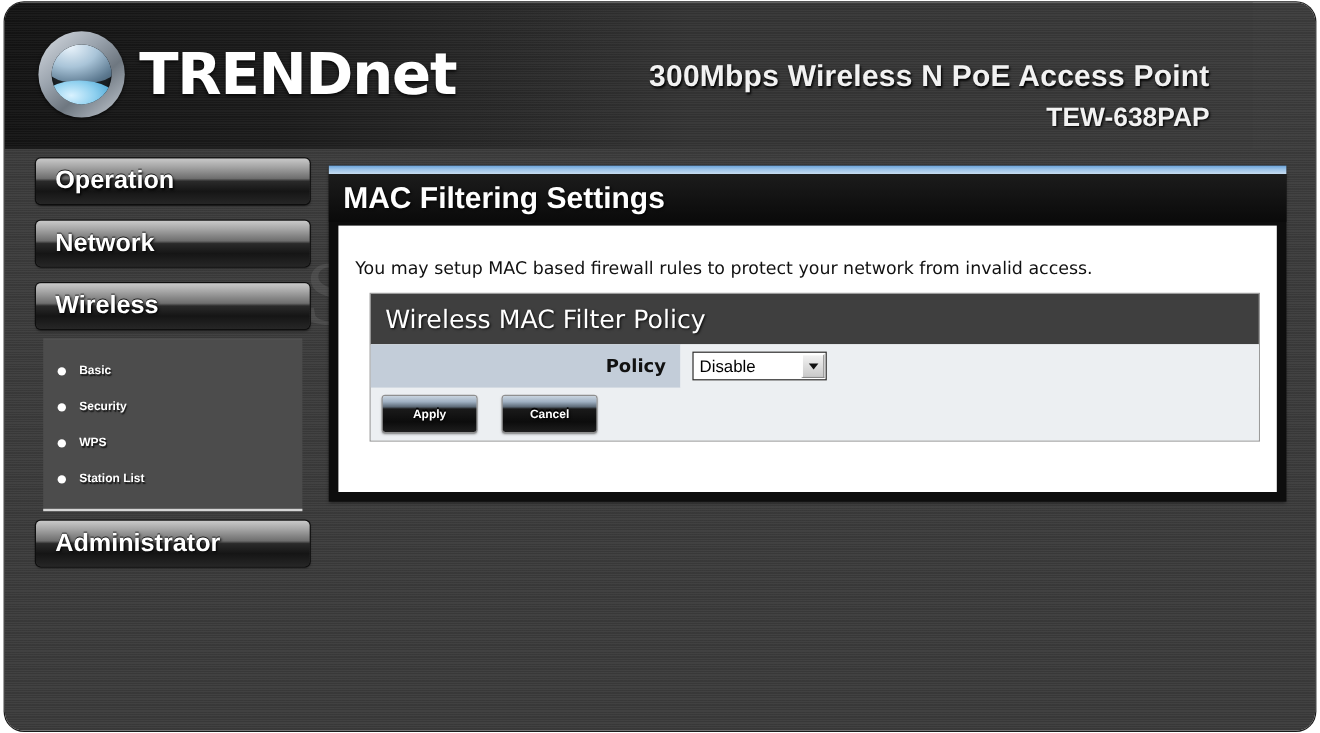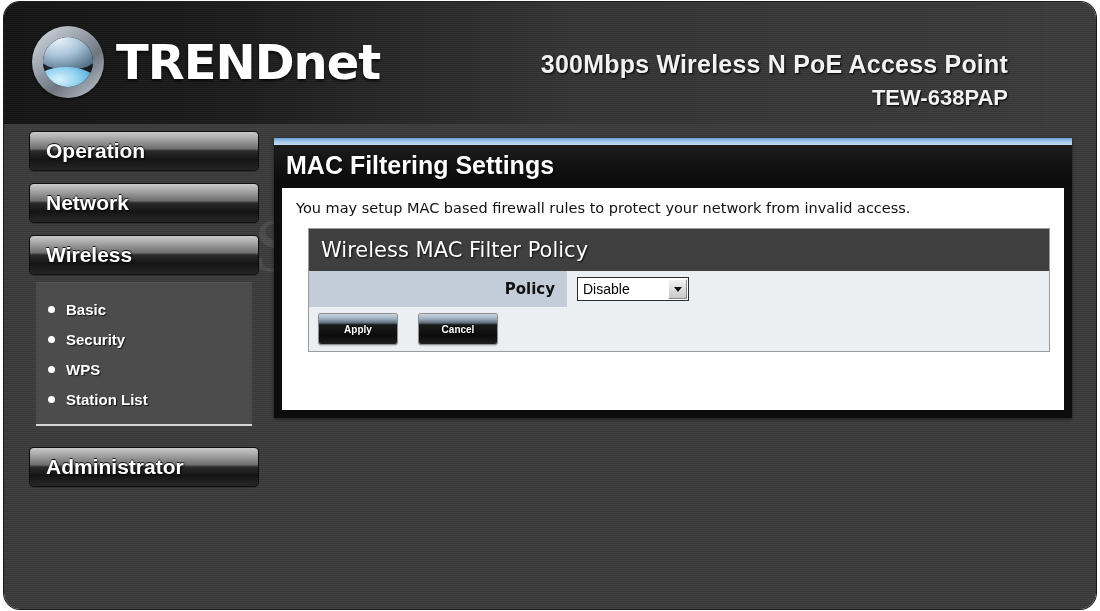--- a/index.html
+++ b/index.html
@@ -158,27 +158,27 @@
     cursor: pointer;
   }
   .sub-item .dot {
     width: 7px; height: 7px;
     border-radius: 50%;
     background: #ffffff;
     margin-right: 11px;
     flex: none;
   }
   .sub-item .lbl {
-    font-size: 15px;
+    font-size: 10px;
     font-weight: bold;
     color: #ffffff;
     text-shadow: 1px 1px 1px rgba(0,0,0,.7);
   }
   .sub-item.active .lbl { text-decoration: underline; }
-  #admin-btn { margin-top: 22px; }
+  #admin-btn { margin-top: 8px; }
 
   
   #content {
     position: absolute;
     left: 270px;
     top: 136px;
     width: 798px;
     height: 280px;
     background: #0d0d0d;
     box-shadow: 0 1px 3px rgba(0,0,0,.6);
@@ -200,21 +200,21 @@
   }
   #content-body {
     position: absolute;
     left: 8px;
     top: 50px;
     width: 782px;
     height: 222px;
     background: #ffffff;
   }
   #intro-text {
-    padding: 12px 10px 4px 14px;
+    padding: 28px 10px 4px 14px;
     font-size: 14.5px;
     color: #111111;
     font-family: "DejaVu Sans", sans-serif;
   }
 
   
   #policy-box {
     margin: 8px 0 0 26px;
     width: 740px;
     border: 1px solid #9b9b9b;

